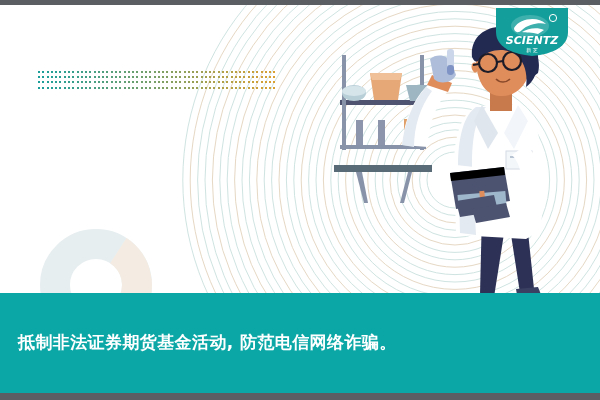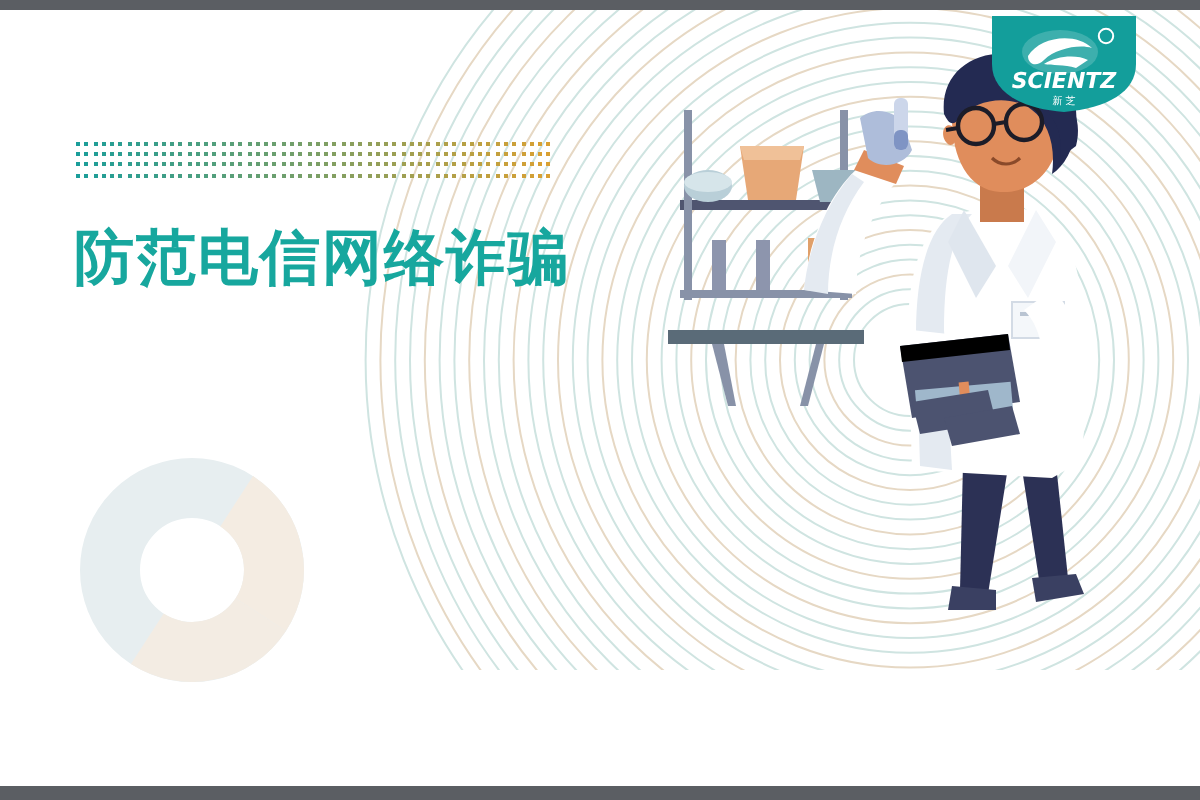--- a/index.html
+++ b/index.html
@@ -324,21 +324,20 @@
         <div class="dot" style="left: 209.72px; top: 15.6px; width: 2px; height: 2px; background: rgb(196, 160, 61);"></div>
         <div class="dot" style="left: 214px; top: 15.6px; width: 2px; height: 2px; background: rgb(200, 160, 59);"></div>
         <div class="dot" style="left: 218.28px; top: 15.6px; width: 2px; height: 2px; background: rgb(203, 160, 58);"></div>
         <div class="dot" style="left: 222.56px; top: 15.6px; width: 2px; height: 2px; background: rgb(207, 160, 56);"></div>
         <div class="dot" style="left: 226.84px; top: 15.6px; width: 2px; height: 2px; background: rgb(210, 160, 54);"></div>
         <div class="dot" style="left: 231.12px; top: 15.6px; width: 2px; height: 2px; background: rgb(214, 160, 52);"></div>
         <div class="dot" style="left: 235.4px; top: 15.6px; width: 2px; height: 2px; background: rgb(217, 160, 50);"></div>
       </div>
 
     <div class="headline">
-      <div class="hl-line">防范电信网络诈骗</div>
     </div>
 
     <div class="figure">
       <svg width="270" height="300" viewBox="0 0 270 300" aria-hidden="true">
 
         <g>
           <rect x="10" y="75" width="86" height="5" fill="#4f5570"></rect>
           <rect x="10" y="120" width="86" height="4" fill="#8892a8"></rect>
           <rect x="12" y="30" width="4" height="95" fill="#8892a8"></rect>
           <rect x="90" y="30" width="4" height="95" fill="#8892a8"></rect>
@@ -428,15 +427,18 @@
         <path d="M22 20 C28 10 46 8 54 16 C48 14 36 16 30 22 C26 26 22 24 22 20 Z" fill="#ffffff"></path>
         <path d="M30 24 C36 20 46 19 52 22 L46 26 C40 24 34 25 30 24 Z" fill="#ffffff"></path>
         <circle cx="61" cy="10" r="3.6" fill="none" stroke="#ffffff" stroke-width="1"></circle>
         <text x="40" y="36" text-anchor="middle" font-family="DejaVu Sans, sans-serif" font-size="11" font-weight="bold" font-style="italic" fill="#ffffff">SCIENTZ</text>
         <text x="40" y="44" text-anchor="middle" font-family="DejaVu Sans, sans-serif" font-size="5" fill="#ffffff">新 芝</text>
       </svg>
     </div>
 
   </div>
 
+  <div class="banner">
+    <div class="banner-text">抵制非法证券期货基金活动, 防范电信网络诈骗。</div>
+  </div>
 
   <div class="chrome-bottom"></div>
 </div>
 
 </body></html>

